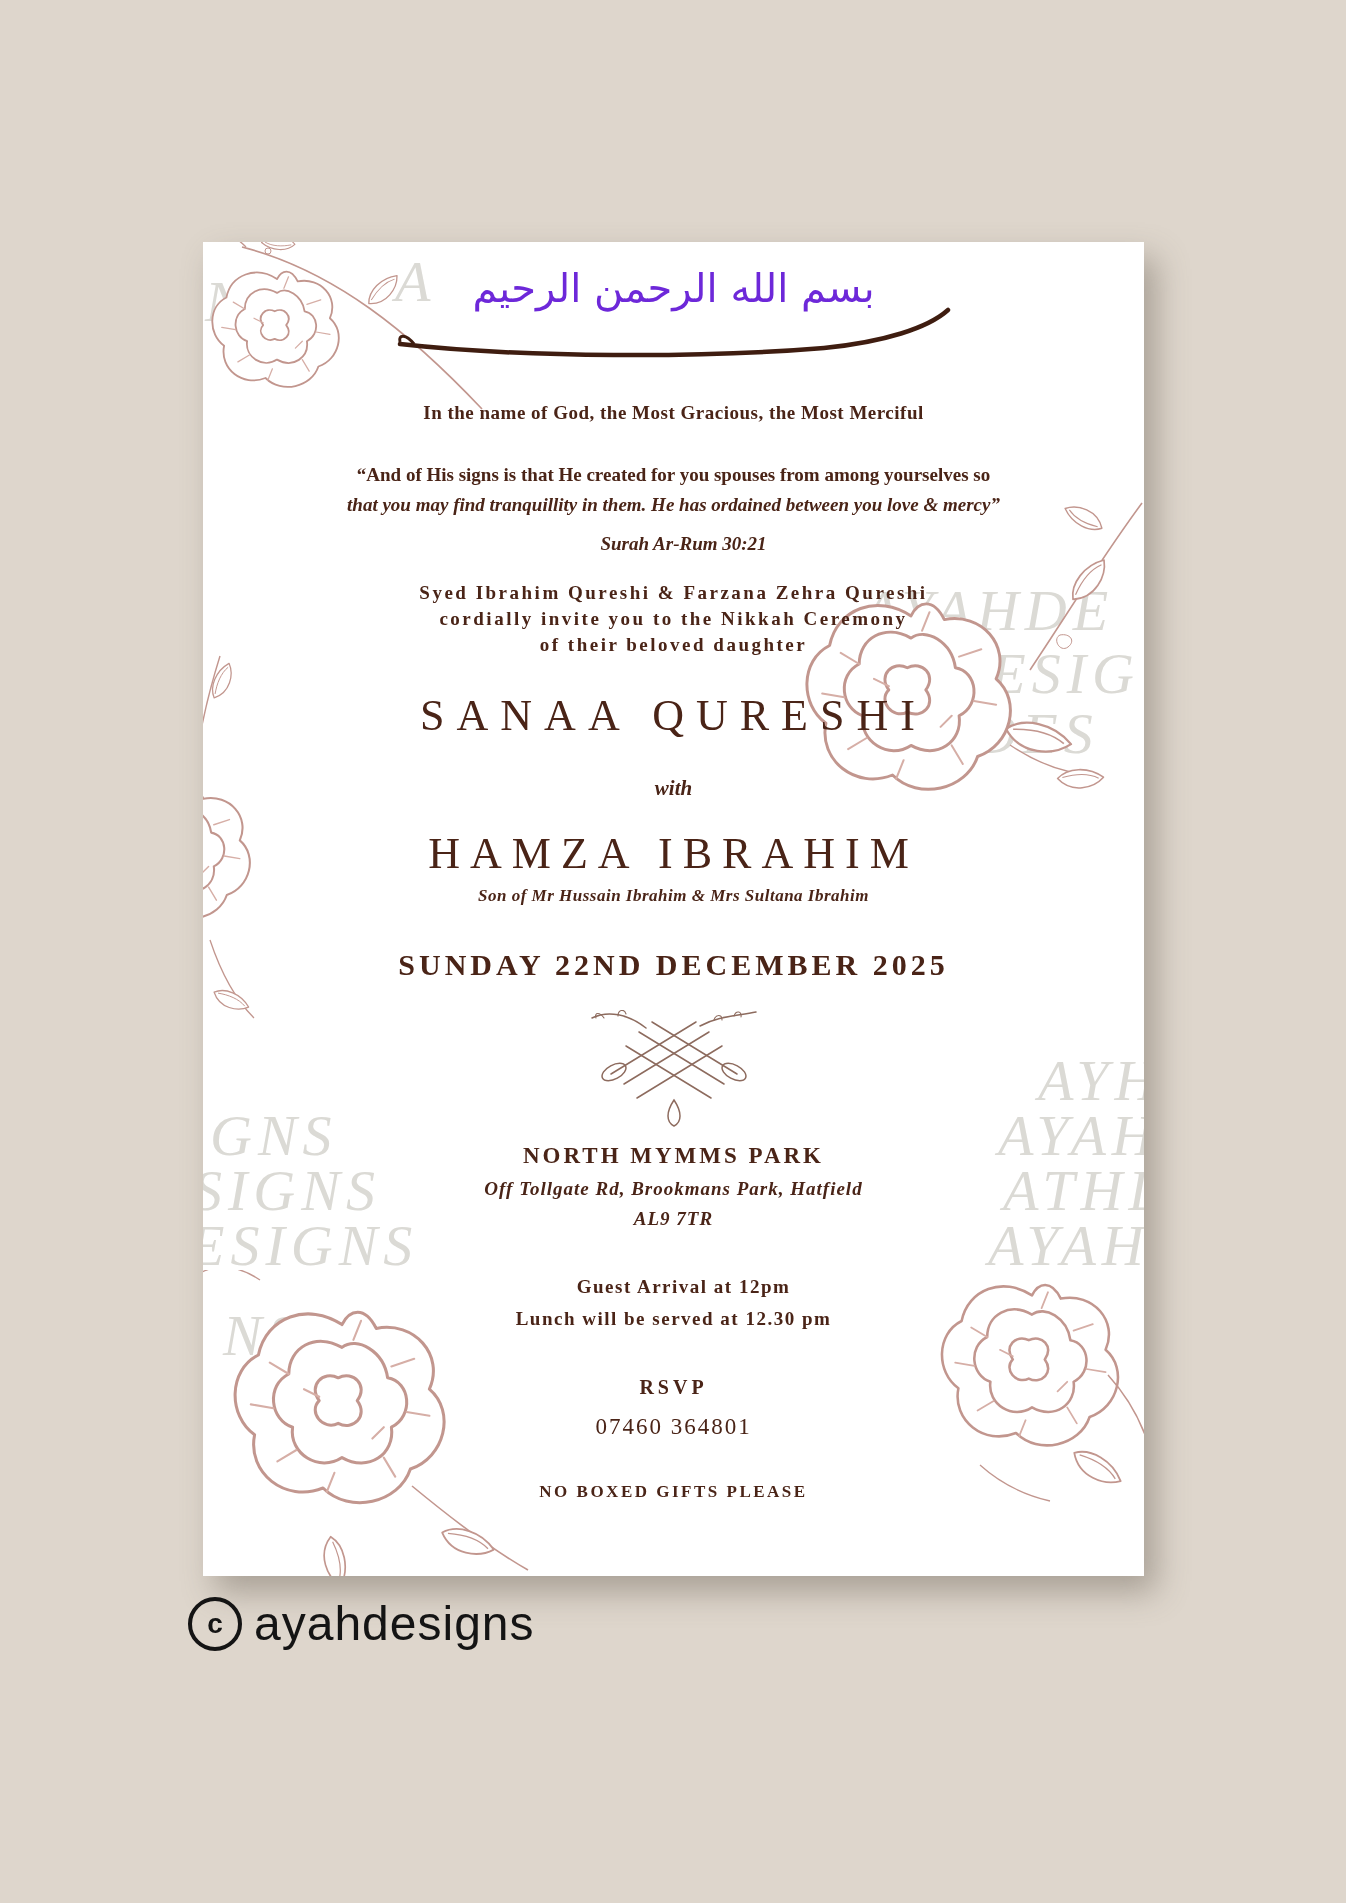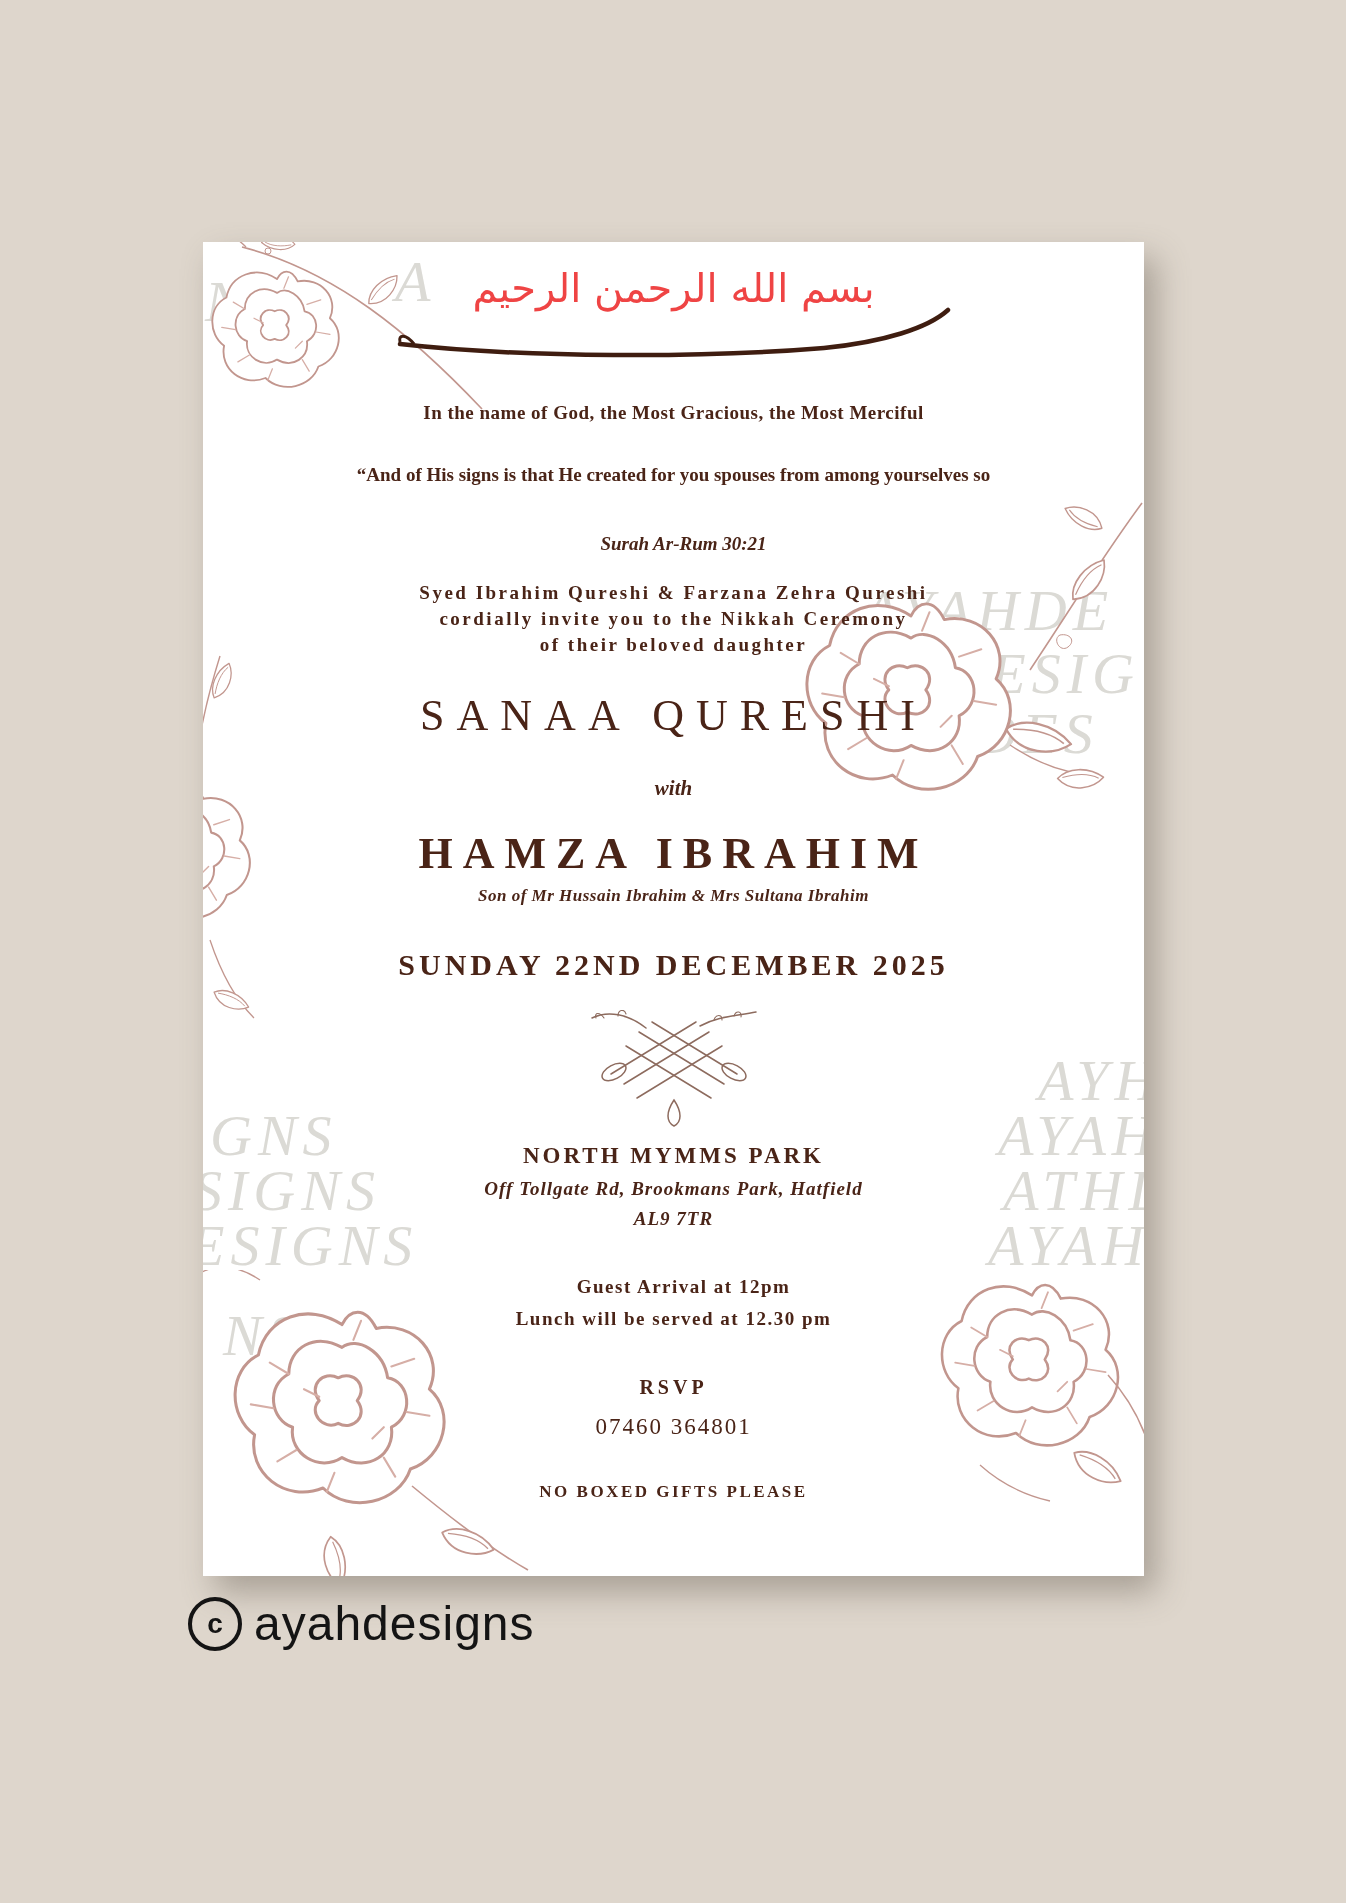--- a/index.html
+++ b/index.html
@@ -17,35 +17,35 @@
   }
   .line{position:absolute;left:0;right:0;text-align:center;color:#4a2417;}
 
   
   .wm{position:absolute;font-family:"Liberation Serif",serif;font-style:italic;
       color:#dbdad5;letter-spacing:6px;font-size:58px;white-space:nowrap;}
 
   
   .bismillah{position:absolute;left:0;right:0;top:18px;height:100px;text-align:center;}
   .bismillah-ar{position:relative;z-index:2;font-family:"DejaVu Sans",sans-serif;
-      font-size:40px;color:#ef4444;direction:rtl;line-height:1.4;}
+      font-size:40px;color:#6d28d9;direction:rtl;line-height:1.4;}
   .bismillah-swoosh{position:absolute;left:50%;transform:translateX(-50%);top:44px;z-index:1;}
 
   .translation{top:160px;font-size:19px;font-weight:bold;letter-spacing:.5px;}
   .quote1{top:222px;font-size:19px;font-weight:bold;}
   .quote2{top:252px;font-size:19px;font-weight:bold;font-style:italic;}
   .surah{top:291px;font-size:19px;font-weight:bold;font-style:italic;margin-left:20px;}
 
   .hosts1{top:340px;font-size:19px;font-weight:600;letter-spacing:2.5px;}
   .hosts2{top:366px;font-size:19px;font-weight:600;letter-spacing:2.5px;}
   .hosts3{top:392px;font-size:19px;font-weight:600;letter-spacing:2.5px;}
 
   .bride{top:448px;font-size:44px;letter-spacing:12px;font-weight:500;}
   .joiner{top:534px;font-size:21px;font-style:italic;font-weight:bold;}
-  .groom{top:586px;font-size:44px;letter-spacing:10px;font-weight:700;}
+  .groom{top:586px;font-size:44px;letter-spacing:10px;font-weight:400;}
   .groom-parents{top:644px;font-size:17px;font-weight:bold;font-style:italic;letter-spacing:.5px;}
 
   .event-date{top:706px;font-size:30px;font-weight:600;letter-spacing:4px;}
 
   .flourish{position:absolute;left:50%;top:768px;transform:translateX(-50%);}
 
   .venue{top:901px;font-size:23px;font-weight:600;letter-spacing:3px;}
   .addr{top:936px;font-size:19px;font-weight:bold;font-style:italic;letter-spacing:1px;}
   .postcode{top:966px;font-size:19px;font-weight:bold;font-style:italic;letter-spacing:1px;}
 
@@ -152,20 +152,21 @@
     <svg class="bismillah-swoosh" width="560" height="60" viewBox="0 0 560 60">
       <path d="M6 40 C130 54 310 54 430 44 C490 38 534 24 554 6" fill="none" stroke="#3f1d10" stroke-width="4.5" stroke-linecap="round"></path>
       <path d="M20 40 c-8 -10 -16 -10 -14 -2" fill="none" stroke="#3f1d10" stroke-width="3"></path>
     </svg>
     <div class="bismillah-ar">بسم الله الرحمن الرحيم</div>
   </div>
 
   <div class="line translation">In the name of God, the Most Gracious, the Most Merciful</div>
 
   <div class="line quote1">“And of His signs is that He created for you spouses from among yourselves so</div>
+  <div class="line quote2">that you may find tranquillity in them. He has ordained between you love &amp; mercy”</div>
   <div class="line surah">Surah Ar-Rum 30:21</div>
 
   <div class="line hosts1">Syed Ibrahim Qureshi &amp; Farzana Zehra Qureshi</div>
   <div class="line hosts2">cordially invite you to the Nikkah Ceremony</div>
   <div class="line hosts3">of their beloved daughter</div>
 
   <div class="line bride">SANAA QURESHI</div>
   <div class="line joiner">with</div>
   <div class="line groom">HAMZA IBRAHIM</div>
   <div class="line groom-parents">Son of Mr Hussain Ibrahim &amp; Mrs Sultana Ibrahim</div>

